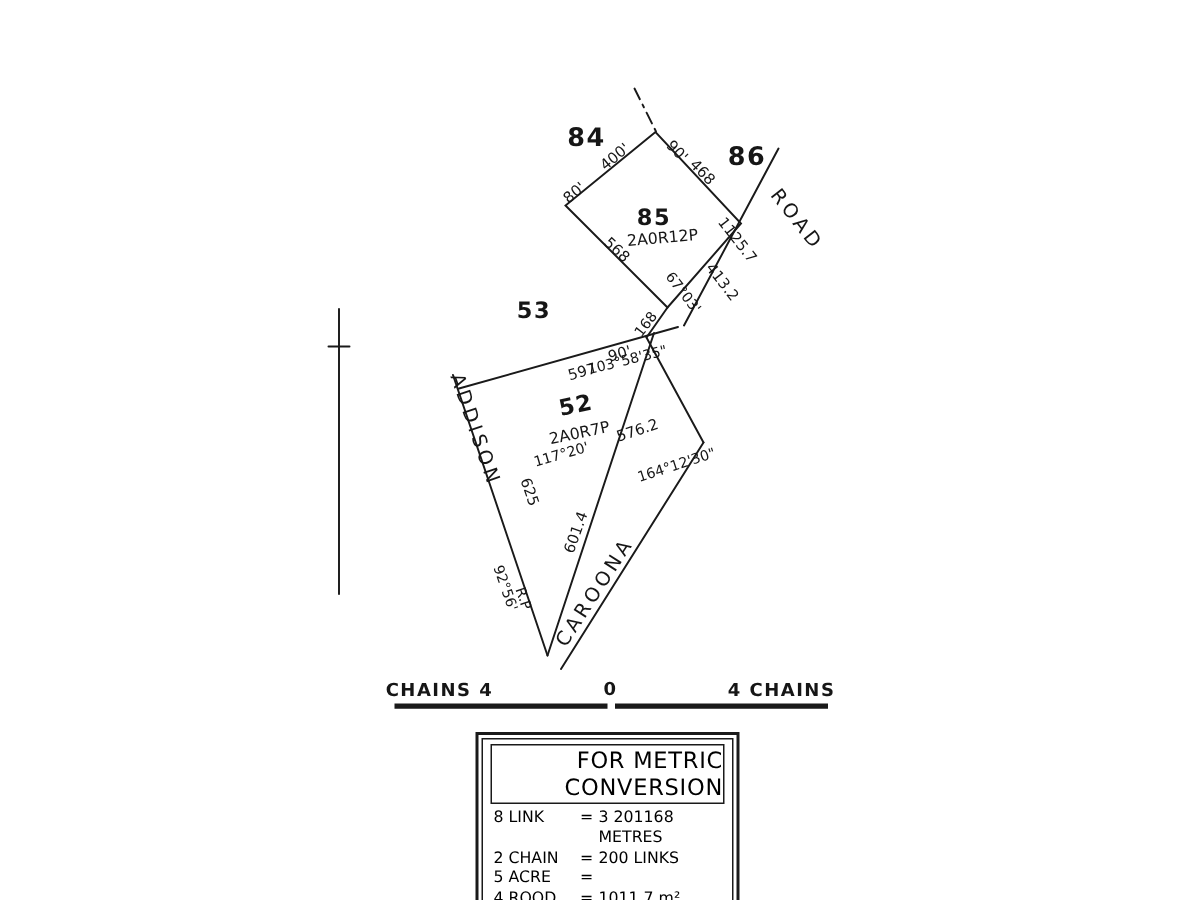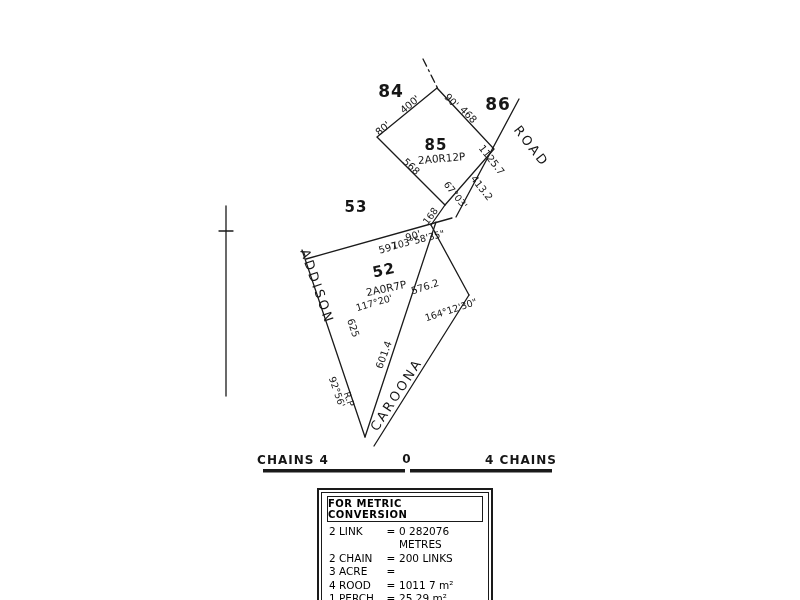--- a/index.html
+++ b/index.html
@@ -18,22 +18,22 @@
   .lotnum-lg{font-size:17px;font-weight:bold;letter-spacing:1px;}
   .area{font-size:10.5px;}
   .road{font-size:13px;letter-spacing:2.5px;}
   .scalelbl{font-size:12px;font-weight:bold;letter-spacing:1px;}
   .conv{
     position:absolute;left:317px;top:488px;width:176px;
     border:2px solid #1a1a1a;padding:2px;background:#fff;box-sizing:border-box;
   }
   .conv-inner{border:1px solid #1a1a1a;padding:1px 0 4px;}
   .conv-title{
-    border:1px solid #1a1a1a;margin:2px 5px 3px;text-align:left;
-    font-size:10px;padding:1px 0;letter-spacing:0.5px;font-weight:bold;
+    border:1px solid #1a1a1a;margin:2px 5px 3px;text-align:right;
+    font-size:15px;padding:1px 0;letter-spacing:0.5px;
   }
   .conv-row{display:flex;font-size:10.5px;line-height:13.4px;padding-left:7px;}
   .cu{width:54px;}
   .ce{width:16px;text-align:center;}
   .cv{flex:1;}
 </style>
 </head>
 <body>
 
 <svg width="800" height="600" viewBox="0 0 800 600">
@@ -86,31 +86,31 @@
   <text class="scalelbl" transform="translate(407 463)">0</text>
   <text class="scalelbl" transform="translate(521 464)">4 CHAINS</text>
   <rect class="bar" x="263" y="469" width="142" height="3.5"></rect>
   <rect class="bar" x="410" y="469" width="142" height="3.5"></rect>
 </svg>
 
 <div class="conv">
   <div class="conv-inner">
     <div class="conv-title">FOR METRIC CONVERSION</div>
     <div class="conv-row">
-      <span class="cu">2 LINK</span>
+      <span class="cu">8 LINK</span>
       <span class="ce">=</span>
-      <span class="cv">0 282076 METRES</span>
+      <span class="cv">3 201168 METRES</span>
     </div>
     <div class="conv-row">
       <span class="cu">2 CHAIN</span>
       <span class="ce">=</span>
       <span class="cv">200 LINKS</span>
     </div>
     <div class="conv-row">
-      <span class="cu">3 ACRE</span>
+      <span class="cu">5 ACRE</span>
       <span class="ce">=</span>
     </div>
     <div class="conv-row">
       <span class="cu">4 ROOD</span>
       <span class="ce">=</span>
       <span class="cv">1011 7 m²</span>
     </div>
     <div class="conv-row">
       <span class="cu">1 PERCH</span>
       <span class="ce">=</span>

